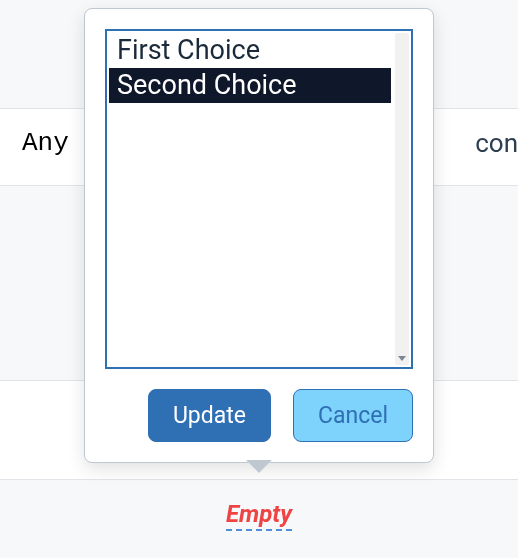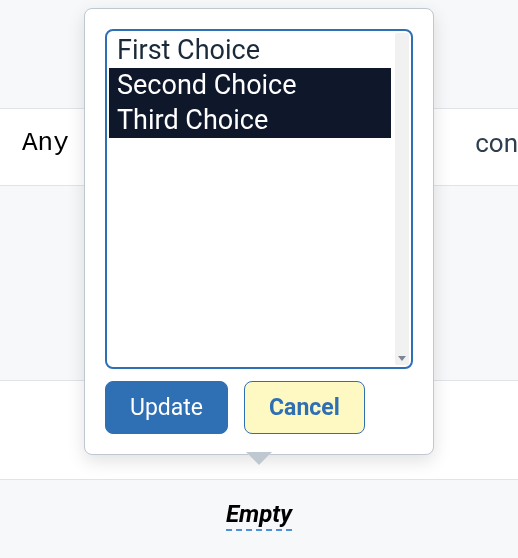--- a/index.html
+++ b/index.html
@@ -75,21 +75,21 @@
       border-right: 13px solid transparent;
       border-top: 13px solid #bfc7d1;
       z-index: -1;
     }
     .popover-inner {
       padding: 20px;
     }
     .listbox-wrap {
       position: relative;
       border: 2px solid #2f6fb4;
-      border-radius: 8px;
+      border-radius: 0;
       background: #fff;
       height: 340px;
       overflow: hidden;
     }
     .listbox {
       position: absolute;
       top: 0; left: 0; right: 18px; bottom: 0;
       padding: 2px 2px;
       overflow-y: auto;
     }
@@ -118,50 +118,50 @@
       position: absolute;
       bottom: 4px;
       left: 3px;
       width: 0; height: 0;
       border-left: 4px solid transparent;
       border-right: 4px solid transparent;
       border-top: 5px solid #7d8794;
     }
     .btn-row {
       display: flex;
-      gap: 16px;
-      margin-top: 12px;
+      gap: 22px;
+      margin-top: 20px;
+      justify-content: flex-end;
     }
     .btn {
       font-size: 23px;
       padding: 14px 24px;
       border-radius: 8px;
       cursor: pointer;
       line-height: 1;
       font-family: inherit;
     }
     .btn-primary {
       background: #2f6fb4;
       border: 1px solid #2f6fb4;
       color: #fff;
     }
     .btn-secondary {
-      background: #fef9c3;
+      background: #7dd3fc;
       border: 1.5px solid #2f6fb4;
       color: #2f6fb4;
-      font-weight: bold;
     }
     .empty-link {
       position: absolute;
       left: 50%;
       transform: translateX(-50%);
       top: 500px;
       font-style: italic;
       font-weight: 700;
-      color: #000000;
+      color: #ef4444;
       font-size: 24px;
       border-bottom: 2px dashed #4f8fd6;
       padding-bottom: 1px;
       cursor: pointer;
       text-align: center;
     }
   </style>
 </head>
 <body>
 
@@ -170,21 +170,20 @@
 
 <span class="bg-left-text">Any</span>
 <span class="bg-right-text">con</span>
 
 <div class="popover">
   <div class="popover-inner">
     <div class="listbox-wrap">
       <div class="listbox" id="listbox">
           <div class="listbox-option">First Choice</div>
           <div class="listbox-option selected">Second Choice</div>
-          <div class="listbox-option selected">Third Choice</div>
         </div>
       <div class="fake-scroll">
         <span class="scroll-down-caret"></span>
       </div>
     </div>
     <div class="btn-row">
       <button class="btn btn-primary">Update</button>
       <button class="btn btn-secondary">Cancel</button>
     </div>
   </div>

